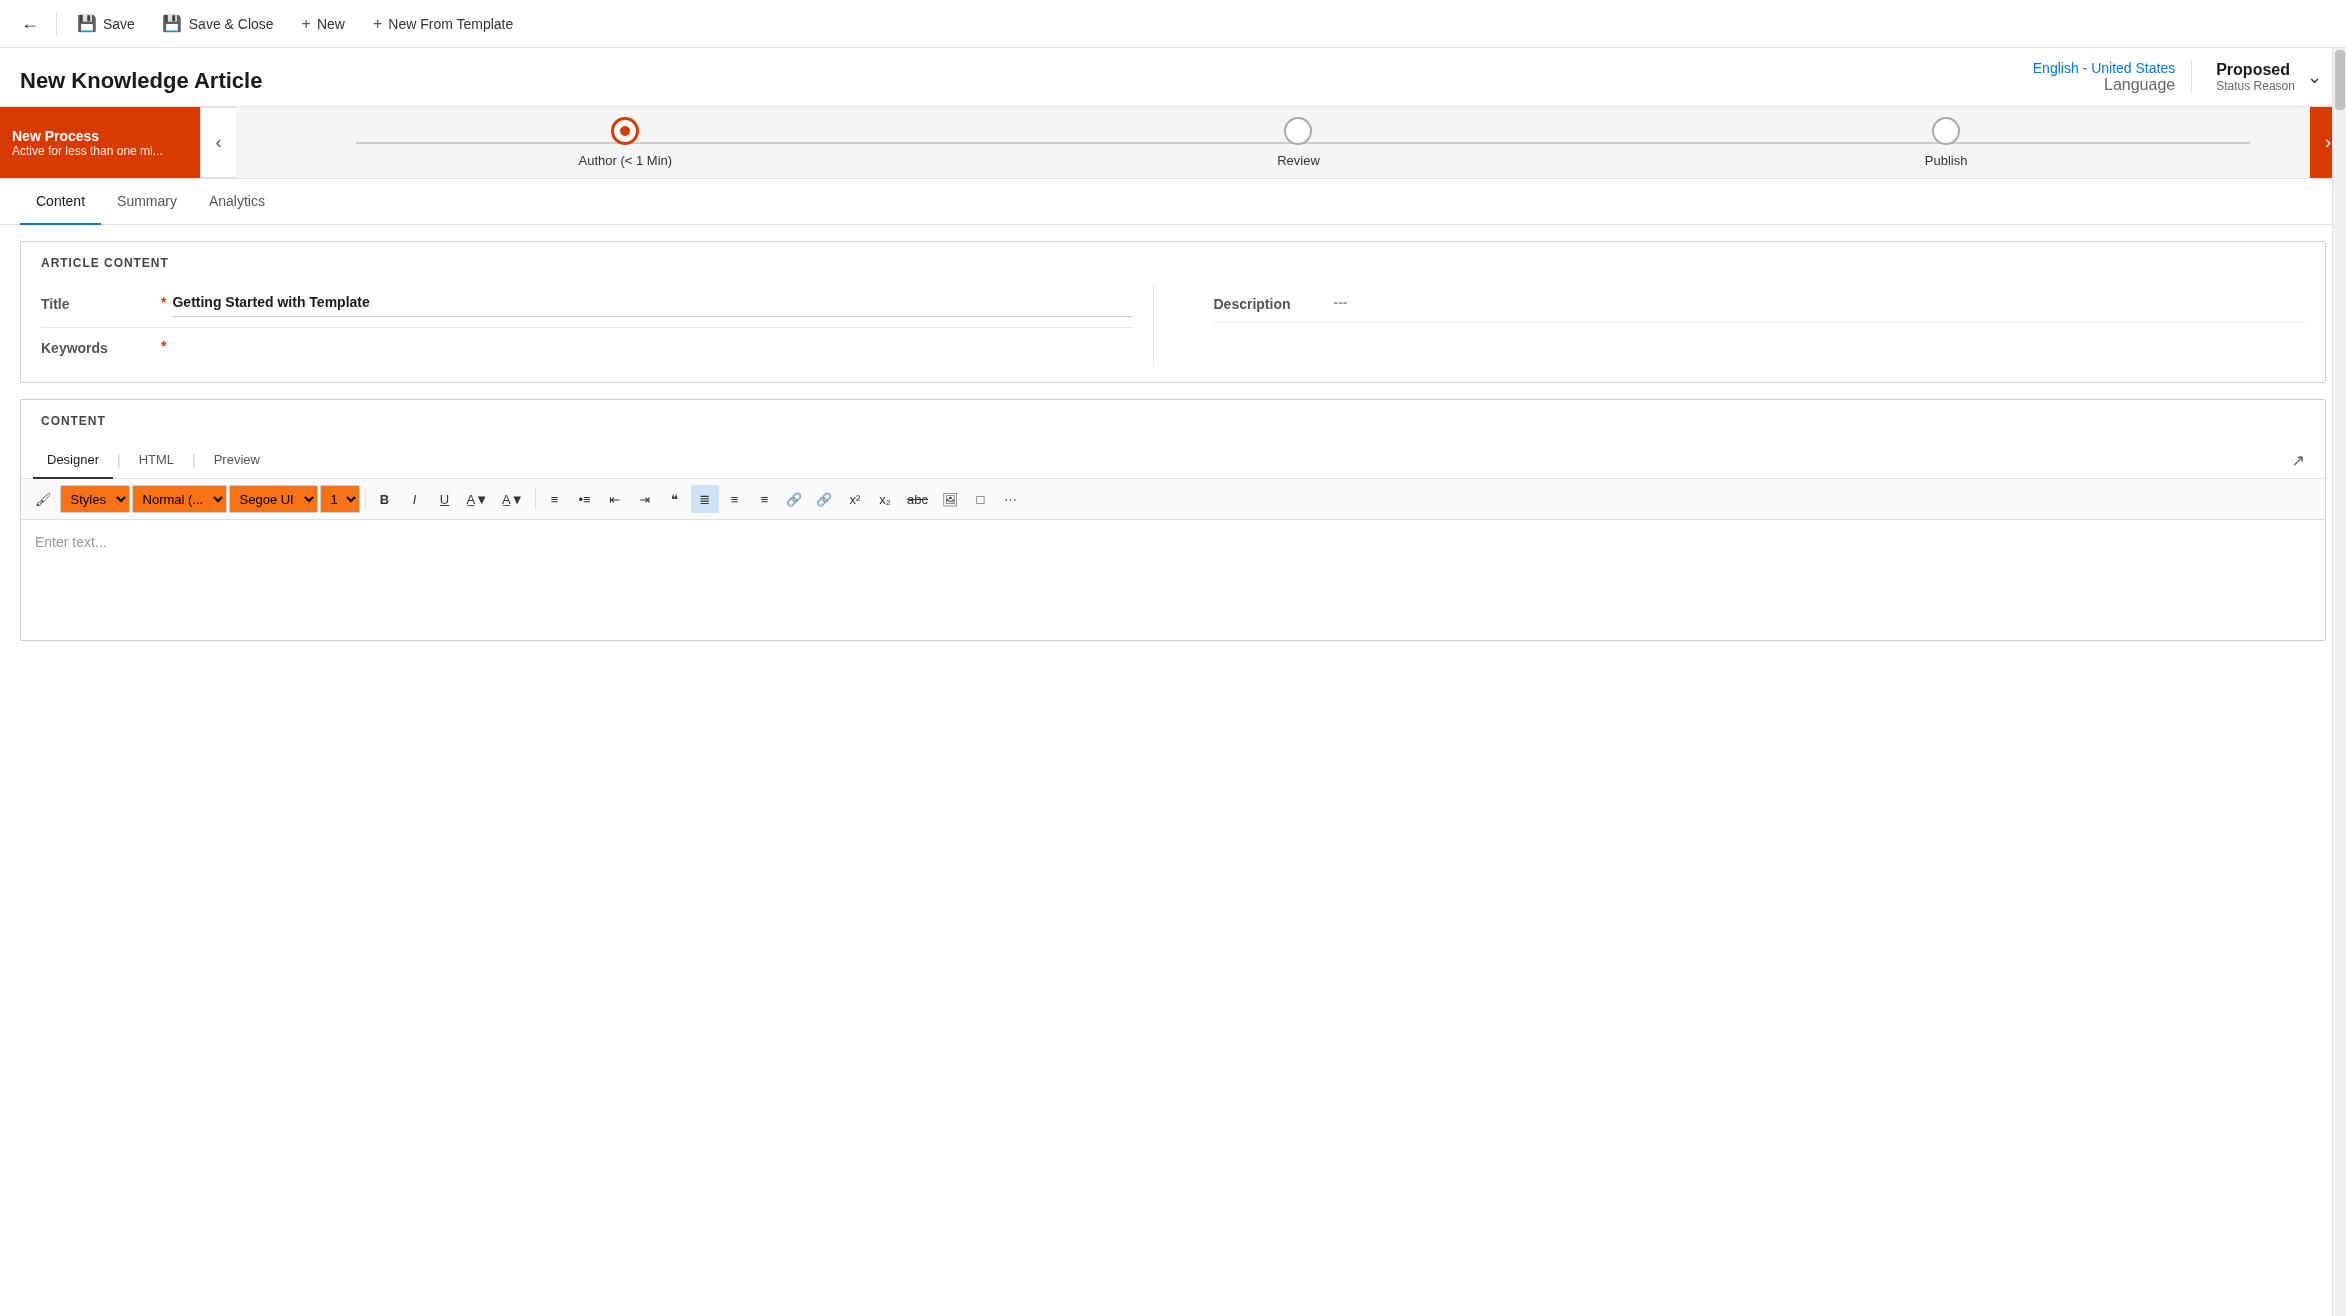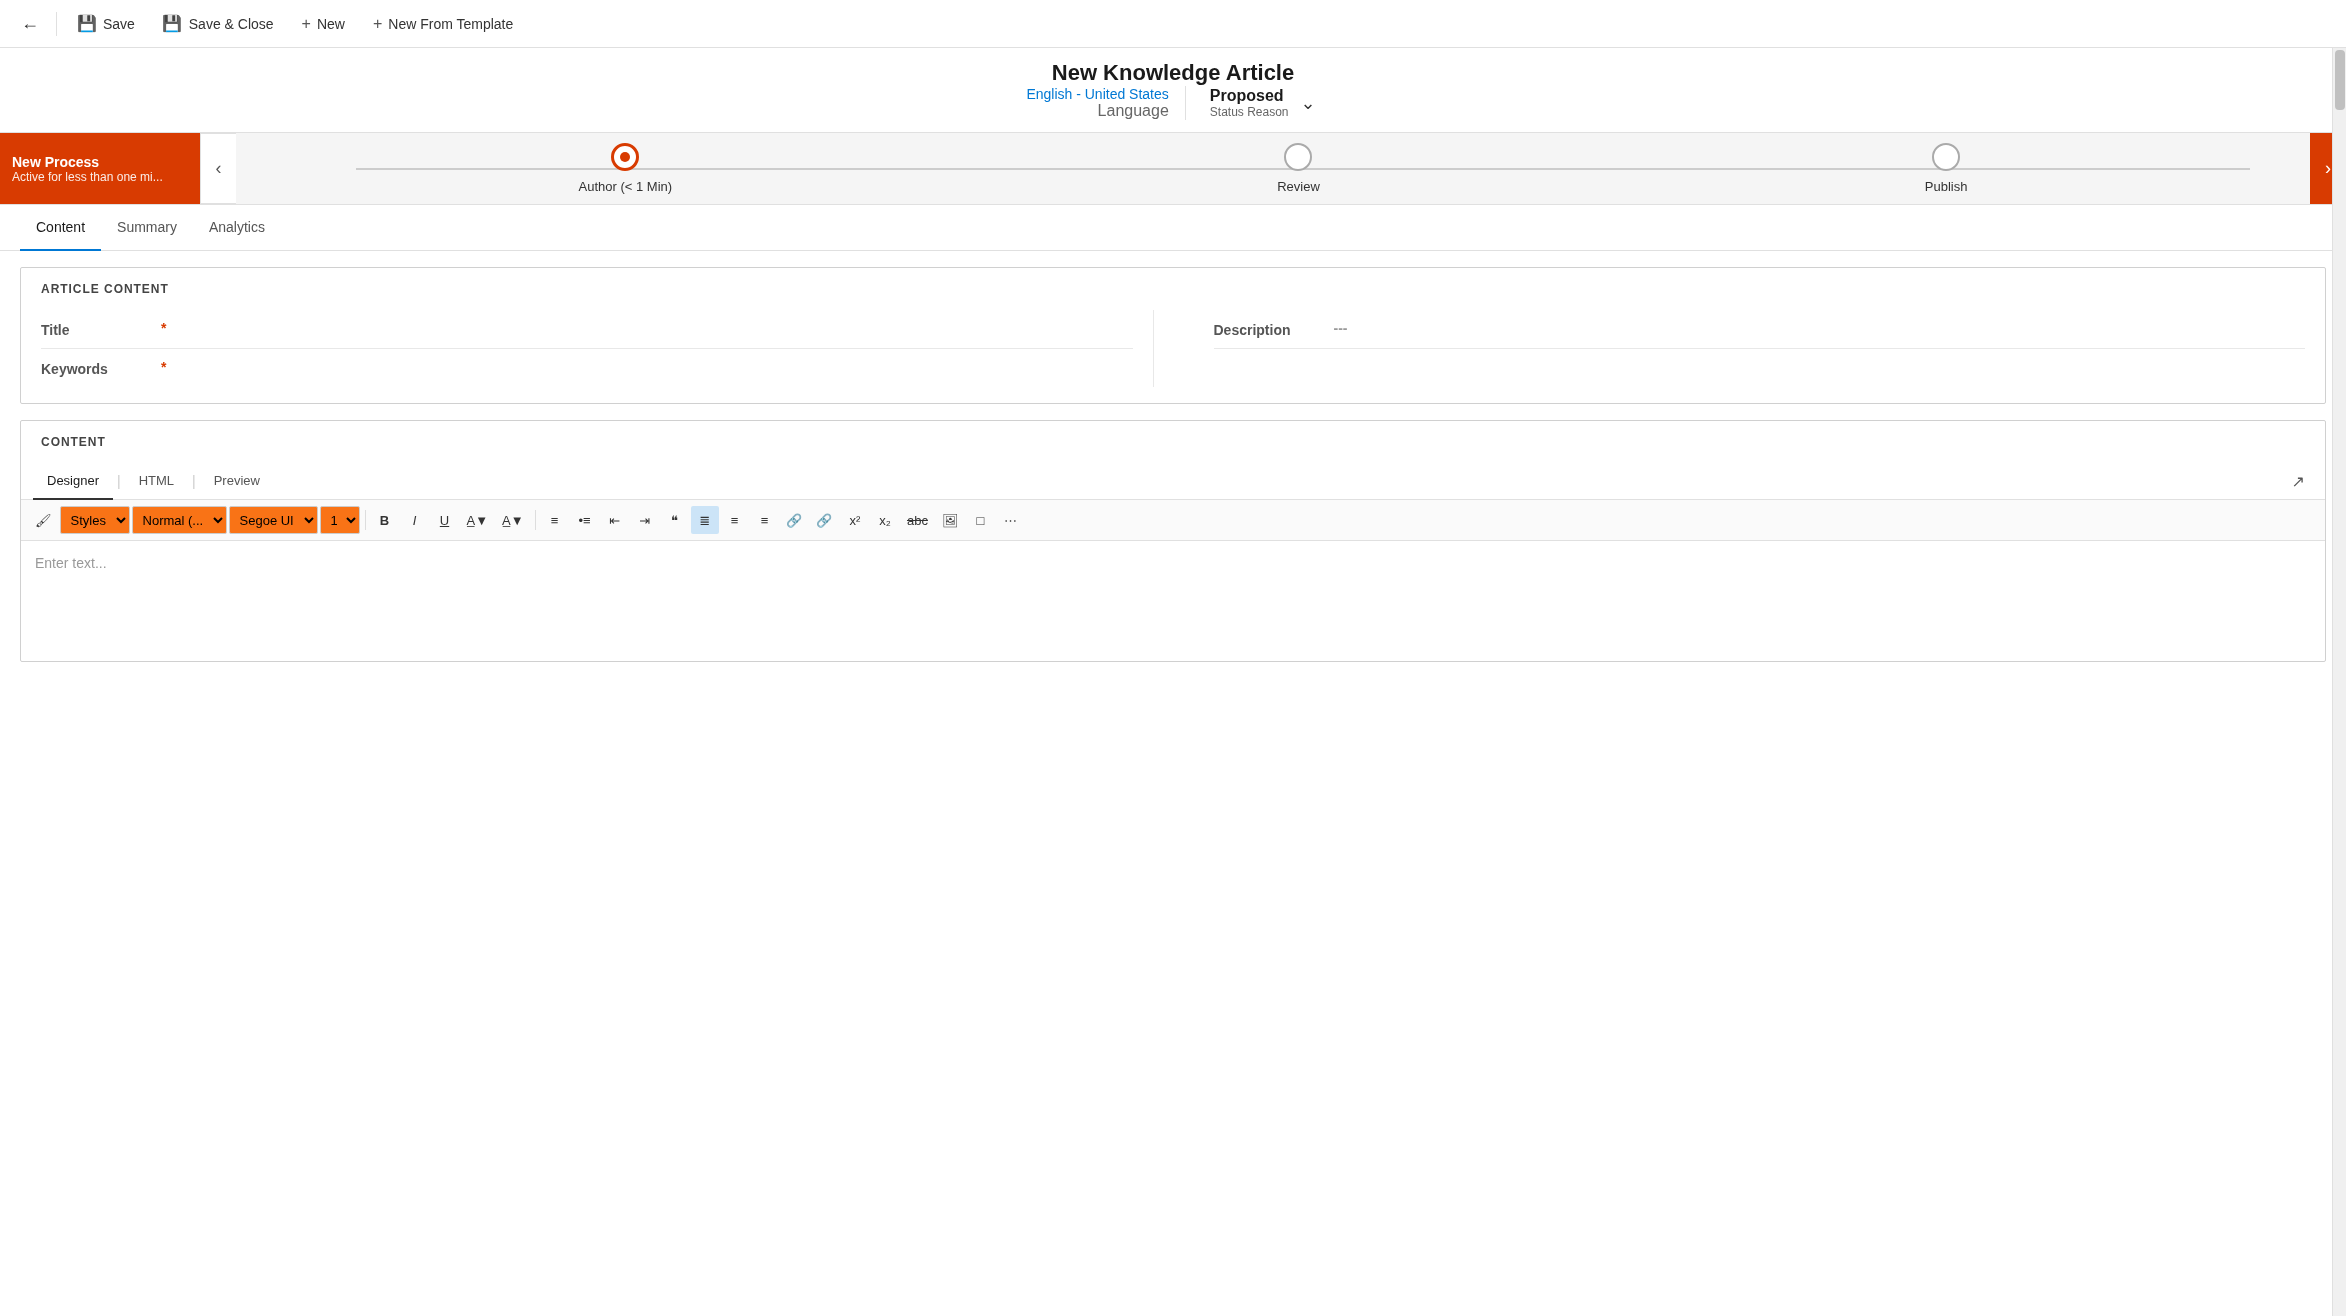--- a/index.html
+++ b/index.html
@@ -39,26 +39,25 @@
       cursor: pointer;
       font-size: 18px;
       color: #333;
       border-radius: 2px;
     }
     .toolbar-sep { width: 1px; height: 24px; background: #e0e0e0; margin: 0 4px; }
 
     
     .header {
       display: flex;
-      align-items: center;
+      align-items: flex-end;
       justify-content: space-between;
       padding: 12px 20px;
       border-bottom: 1px solid #e0e0e0;
       background: #fff;
-      flex-direction: column;
     }
     .header-title {
       font-size: 22px;
       font-weight: 600;
       color: #1a1a1a;
     }
     .header-right {
       display: flex;
       align-items: center;
       gap: 8px;
@@ -457,20 +456,21 @@
 <div class="main-content">
 
   <div class="card">
     <div class="card-header">ARTICLE CONTENT</div>
     <div class="card-body">
       <div class="form-row-double">
         <div style="flex:1; border-right: 1px solid #e8e8e8; padding-right: 20px;">
           <div class="form-col" style="border-bottom: 1px solid #e8e8e8;">
             <span class="form-label">Title</span>
             <span class="required-star">*</span>
+            <span class="form-value">Getting Started with Template</span>
           </div>
           <div class="form-col" style="border-bottom: none;">
             <span class="form-label">Keywords</span>
             <span class="required-star">*</span>
           </div>
         </div>
         <div style="flex:1; padding-left: 20px;">
           <div class="form-col">
             <span class="form-label">Description</span>
             <span class="form-value-right">---</span>

